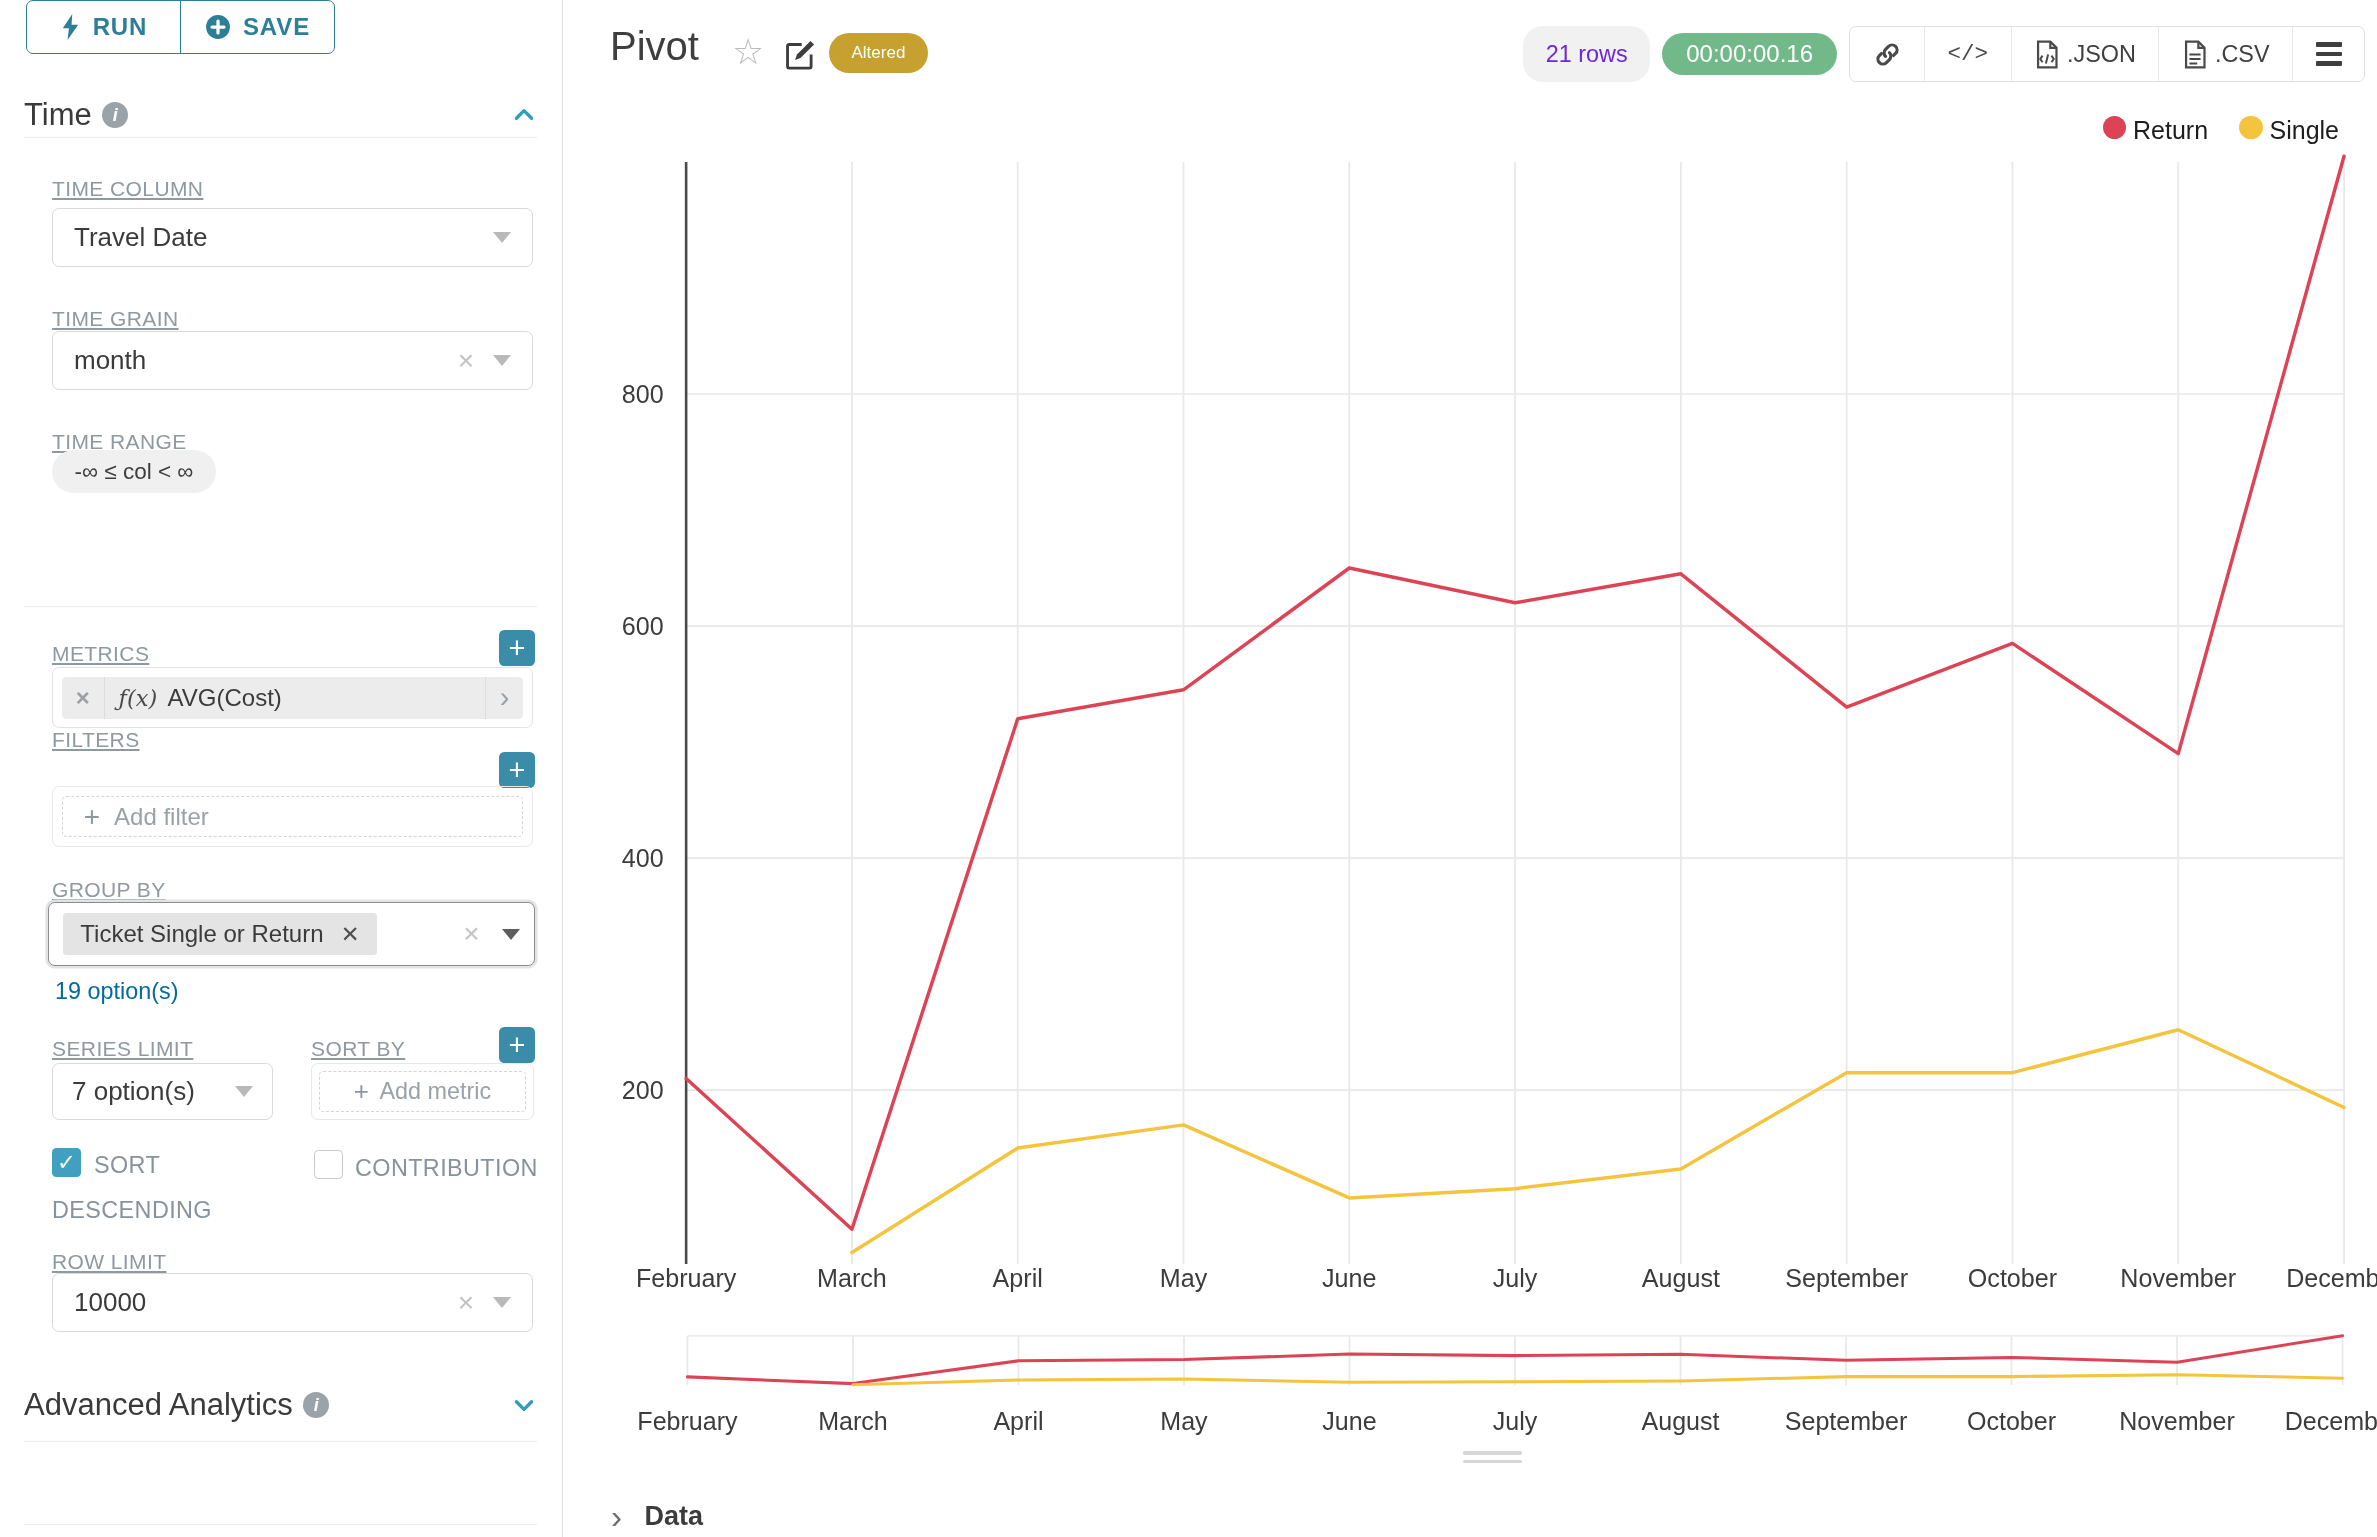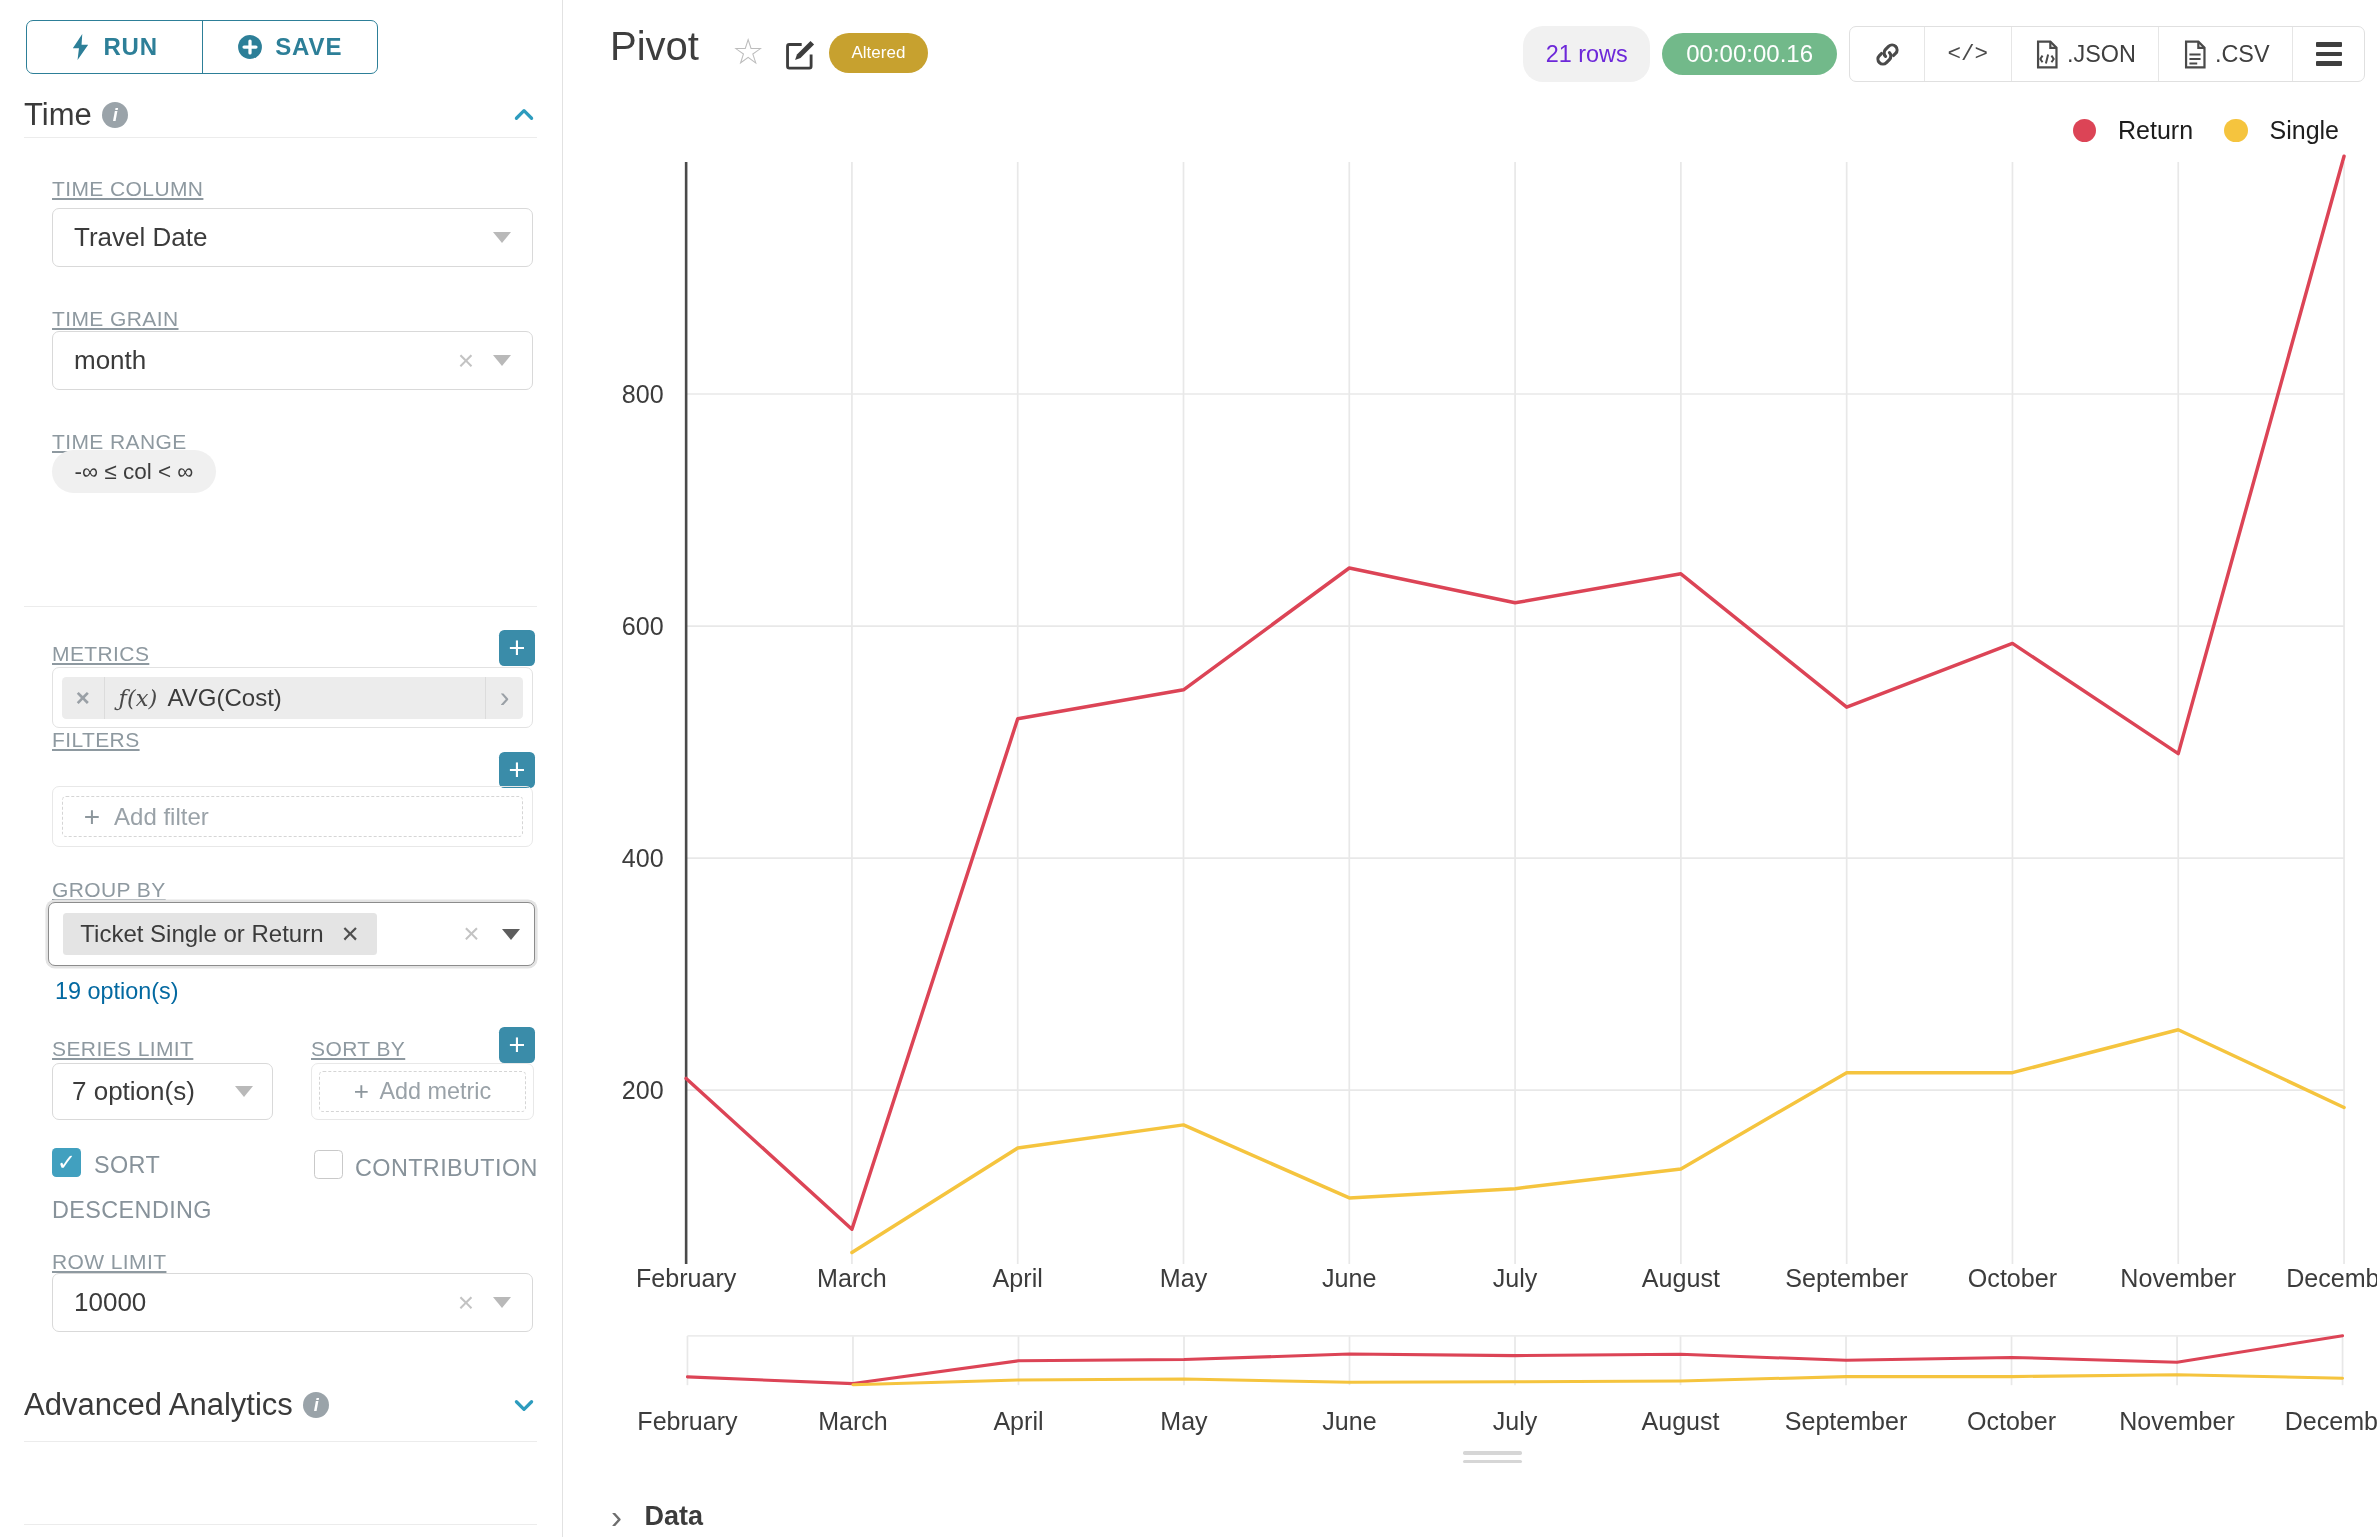--- a/index.html
+++ b/index.html
@@ -4,21 +4,21 @@
 <style>
   * { margin:0; padding:0; box-sizing:border-box; }
   html,body { width:2377px; height:1538px; overflow:hidden; background:#fff;
     font-family:"Liberation Sans","DejaVu Sans",sans-serif; color:#3d3d3d; }
   .abs { position:absolute; }
 
   
   #sidebar { position:absolute; left:0; top:0; width:563px; height:1538px;
     border-right:0.9px solid #e2e2e2; background:#fff; }
 
-  .btn-group { left:26px; top:20px; width:352px; height:54px; display:flex;
+  .btn-group { left:26px; top:0; width:309px; height:54px; display:flex;
     border:1.7px solid #2d7f98; border-radius:7px; overflow:hidden; background:#fff; }
   .btn-half { flex:1; display:flex; align-items:center; justify-content:center; gap:12px;
     color:#2d7f98; font-size:24px; font-weight:700; letter-spacing:0.9px; cursor:pointer; }
   .btn-half + .btn-half { border-left:1.7px solid #2d7f98; }
 
   .section-head { left:24px; width:513px; height:45px; display:flex; align-items:center;
     font-size:31px; color:#3a3a3a; font-weight:500; }
   .section-head .grow { flex:1; }
   .section-underline { left:24px; width:513px; height:0; border-top:1.7px solid #ececec; }
 
@@ -85,21 +85,21 @@
     font-size:24px; display:flex; align-items:center; padding:0 24px; }
   .tool-group { display:flex; border:0.9px solid #e0e0e0; border-radius:7px; background:#fff; overflow:hidden; }
   .tool-item { height:54px; display:flex; align-items:center; justify-content:center; gap:7px;
     padding:0 22.5px; font-size:23.4px; color:#3f3f3f; font-weight:500; cursor:pointer; }
   .tool-item + .tool-item { border-left:0.9px solid #e6e6e6; }
   .code-txt { font-family:"Liberation Mono","DejaVu Sans Mono",monospace; font-size:22.5px; color:#4a4a4a; }
   .bars { display:flex; flex-direction:column; gap:5.2px; }
   .bars i { width:26px; height:4.3px; background:#3f3f3f; border-radius:0.9px; }
 
   #legend { right:38px; top:116px; display:flex; align-items:center; gap:31px; }
-  .leg-item { display:flex; align-items:center; gap:22px; font-size:25px; color:#1d1d1d; font-weight:500; }
+  .leg-item { display:flex; gap:7px; font-size:25px; color:#1d1d1d; font-weight:500; }
   .leg-dot { width:23.4px; height:23.4px; border-radius:50%; }
 
   
   #chart-svg { left:563px; top:78px; }
   #mini-svg { left:563px; top:1329px; }
 
   #drag-handle { left:1463px; top:1451px; display:flex; flex-direction:column; gap:5.2px; }
   #drag-handle i { width:59px; height:3.5px; background:#d6d6d6; border-radius:1.7px; }
 
   #data-row { left:611px; top:1500px; display:flex; align-items:center; gap:22.5px; }

